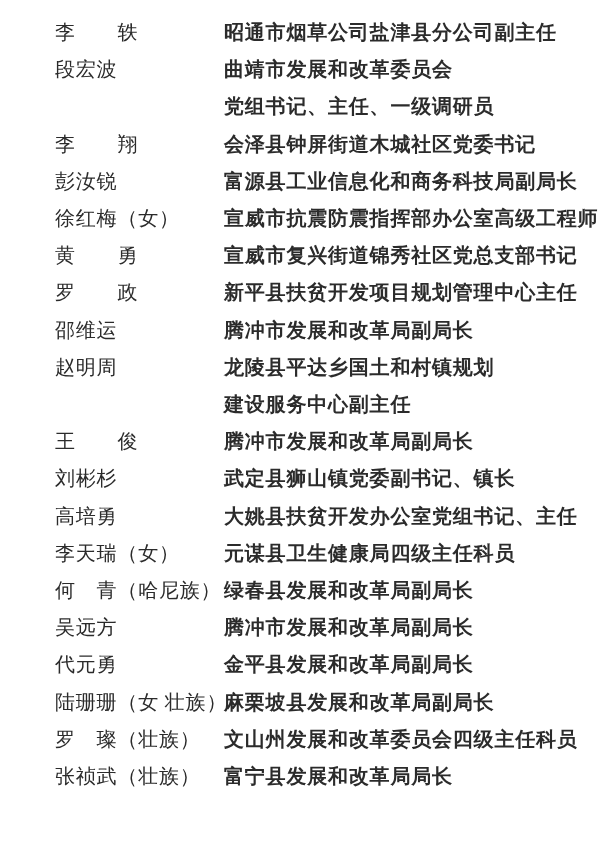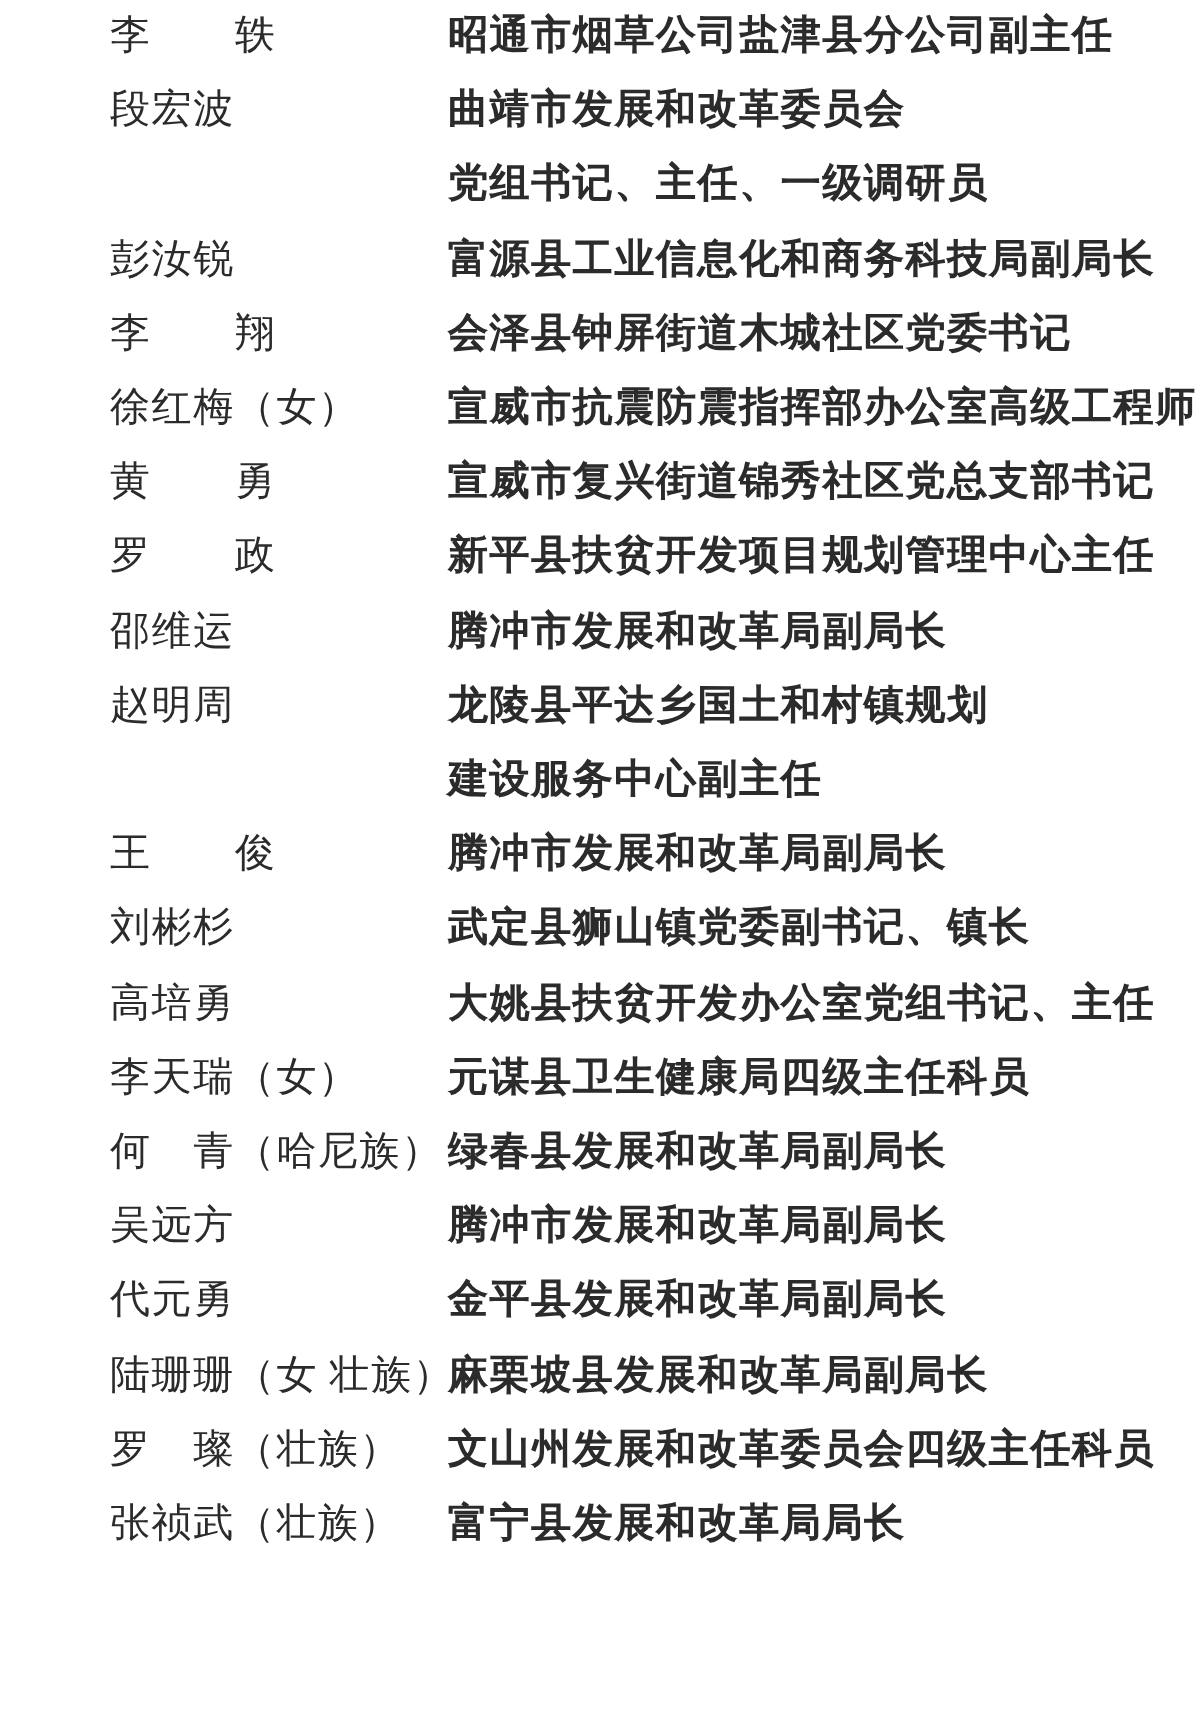--- a/index.html
+++ b/index.html
@@ -10,21 +10,21 @@
   body {
     width: 600px;
     height: 857px;
     overflow: hidden;
   }
   .doc-page {
     position: relative;
     width: 476px;
     height: 857px;
     box-sizing: border-box;
-    padding-top: 0;
+    padding-top: 14px;
     background: #ffffff;
     font-family: "Liberation Serif", "DejaVu Serif", serif;
     font-size: 20px;
     color: #2b2b2b;
     letter-spacing: 0.8px;
   }
   .row {
     display: flex;
     align-items: flex-start;
   }
@@ -60,30 +60,30 @@
 
   <div class="row">
     <div class="name-cell">段宏波</div>
     <div class="titles-cell">
           <div class="title-line">曲靖市发展和改革委员会</div>
           <div class="title-line">党组书记、主任、一级调研员</div>
         </div>
   </div>
 
   <div class="row">
-    <div class="name-cell">彭汝锐</div>
+    <div class="name-cell">李　　翔</div>
     <div class="titles-cell">
-          <div class="title-line">富源县工业信息化和商务科技局副局长</div>
+          <div class="title-line">会泽县钟屏街道木城社区党委书记</div>
         </div>
   </div>
 
   <div class="row">
-    <div class="name-cell">李　　翔</div>
+    <div class="name-cell">彭汝锐</div>
     <div class="titles-cell">
-          <div class="title-line">会泽县钟屏街道木城社区党委书记</div>
+          <div class="title-line">富源县工业信息化和商务科技局副局长</div>
         </div>
   </div>
 
   <div class="row">
     <div class="name-cell">徐红梅（女）</div>
     <div class="titles-cell">
           <div class="title-line">宣威市抗震防震指挥部办公室高级工程师</div>
         </div>
   </div>
 

